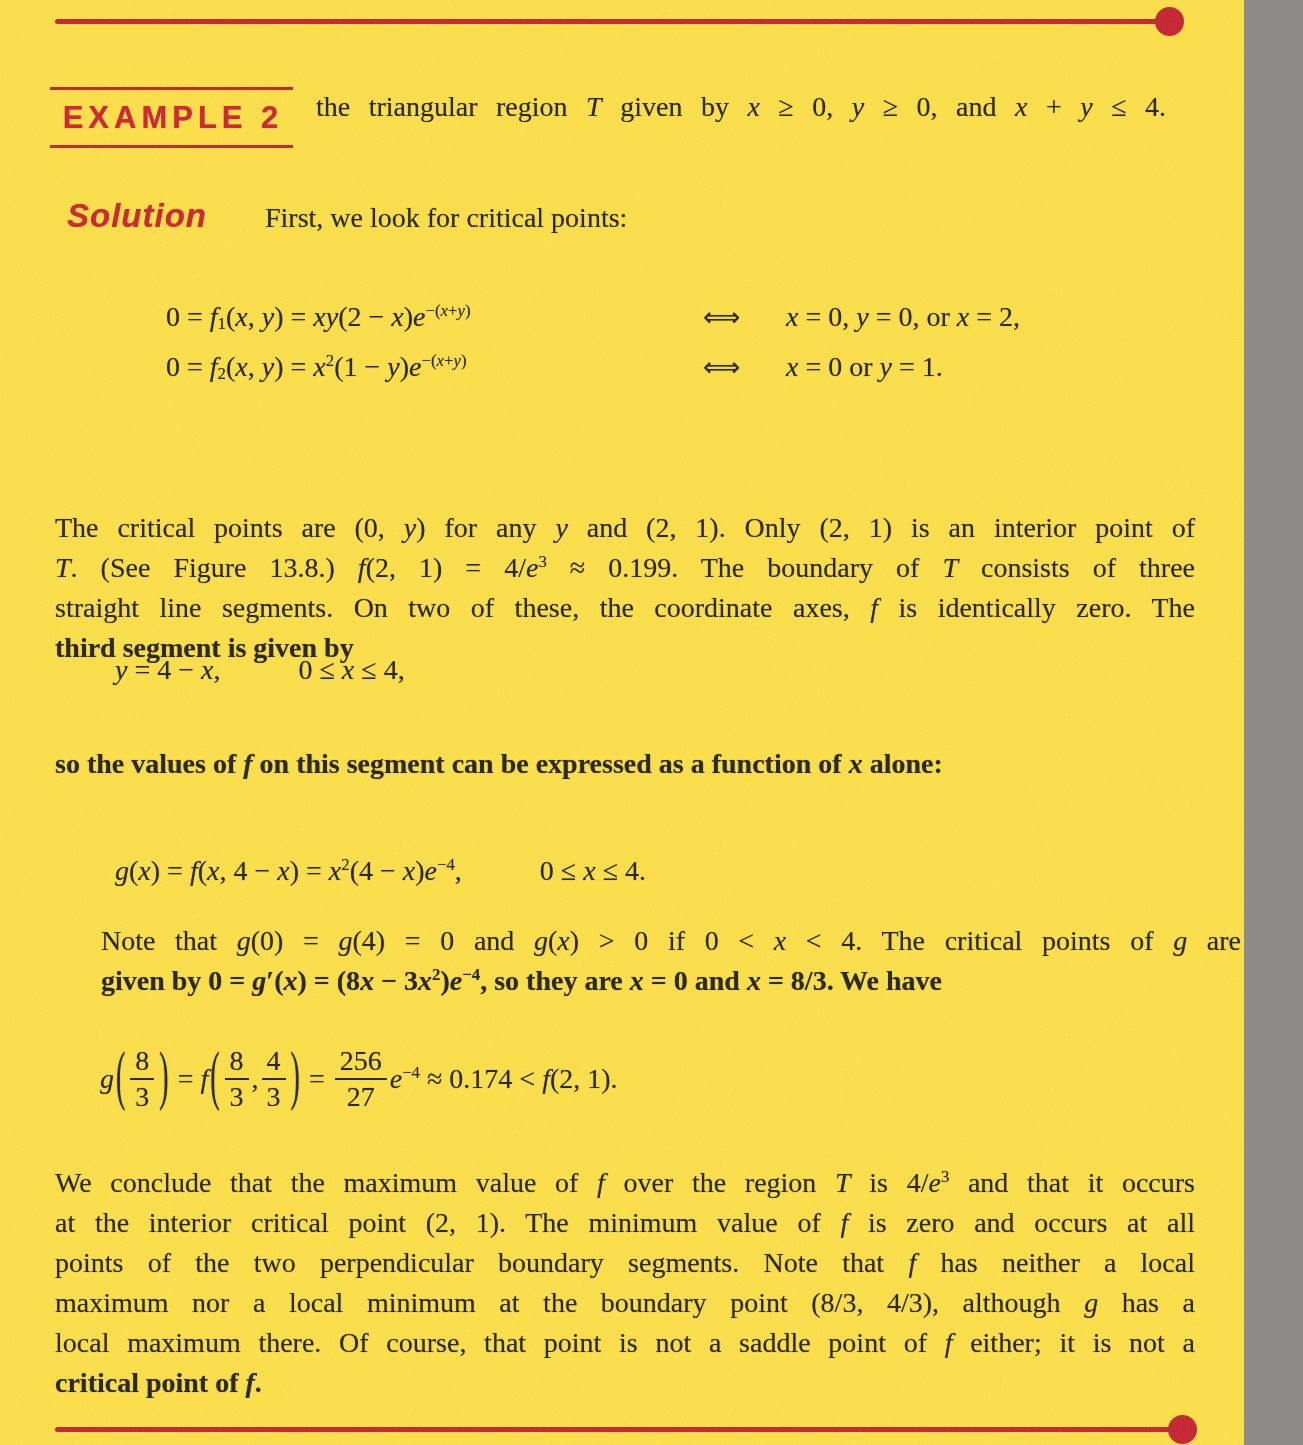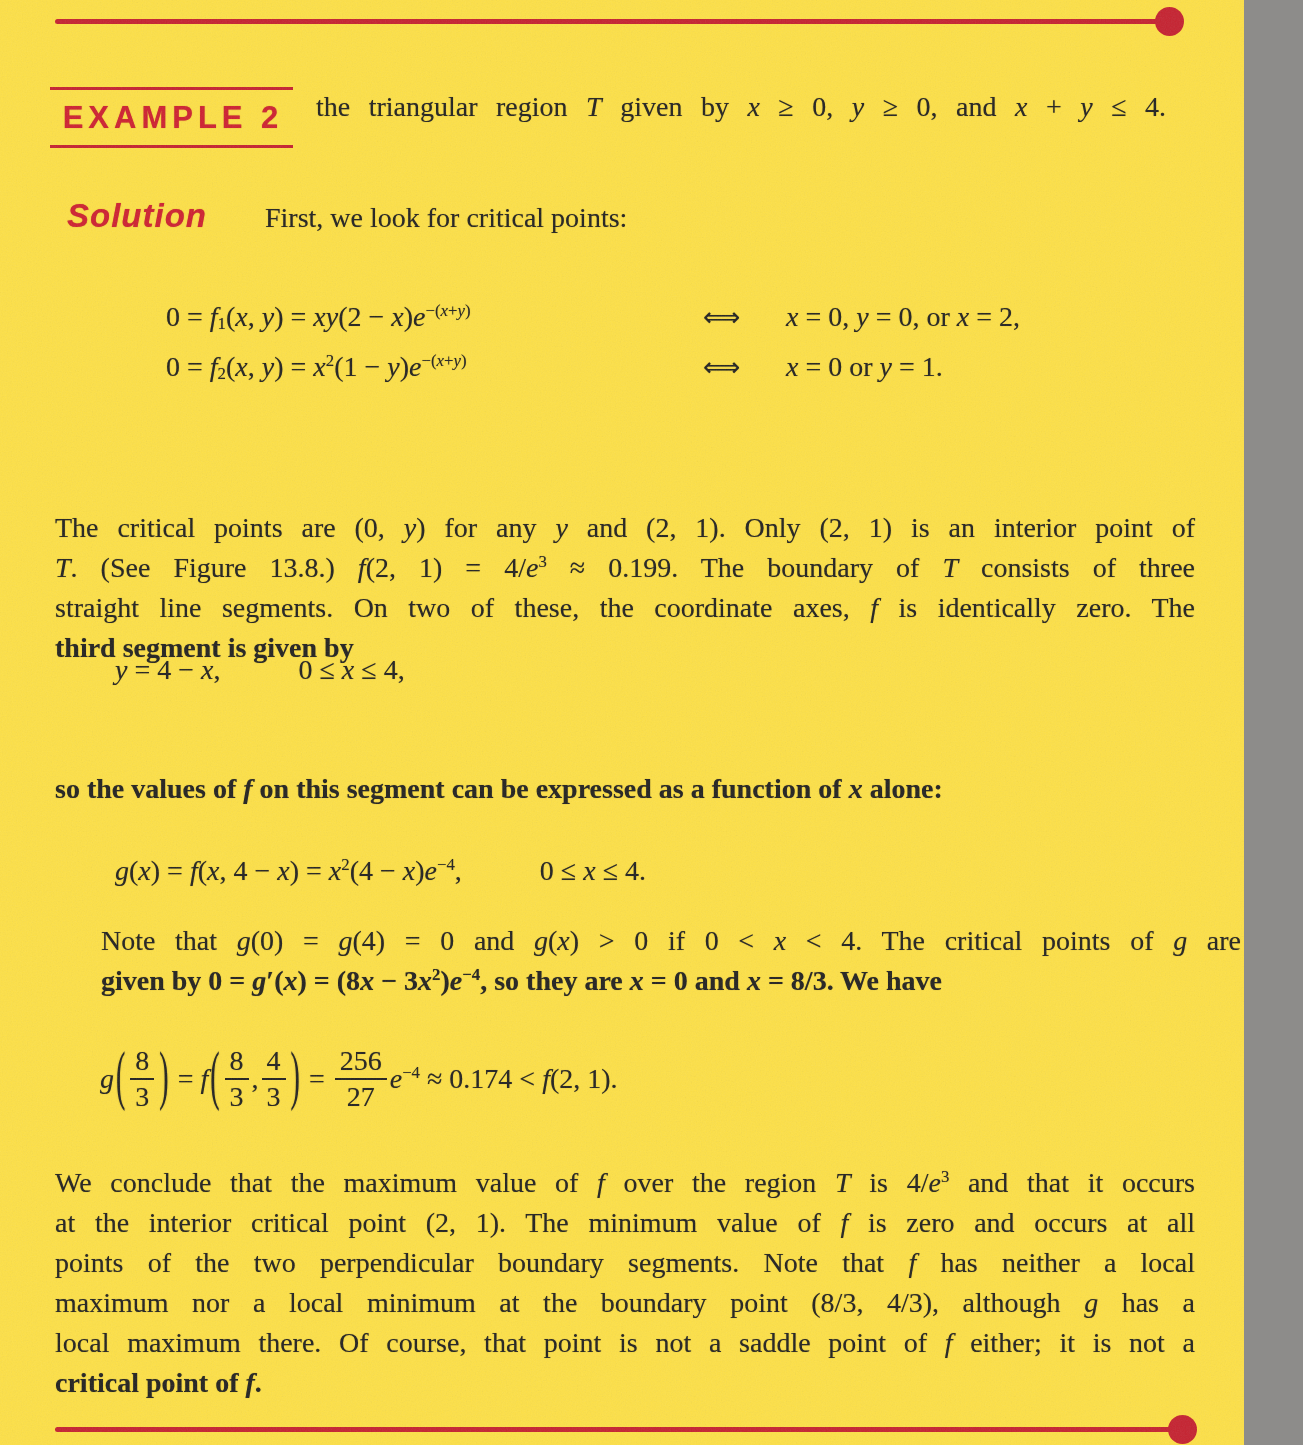--- a/index.html
+++ b/index.html
@@ -42,21 +42,21 @@
     display:grid;grid-template-columns:537px 83px auto;
     font-size:28px;line-height:50px;align-items:baseline;margin-left:48px;
   }
   .iff{font-family:"DejaVu Sans","DejaVu Serif",sans-serif;font-size:26px;}
   
   .para{position:absolute;left:55px;width:1140px;font-size:28px;line-height:40px;}
   .para .pline{text-align:justify;text-align-last:justify;}
   .para .pline:last-child{text-align-last:left;font-weight:bold;}
   .para-left .pline{text-align:left;text-align-last:left;}
   #para1{top:464px;margin-top:44px;}
-  #para2{top:769px;}
+  #para2{top:744px;}
   #para3{top:921px;margin-left:46px;}
   #para4{top:1163px;}
   
   .display-eq{position:absolute;font-size:28px;line-height:40px;}
   #eq-segment{left:115px;top:650px;}
   #eq-gdef{left:115px;top:835px;margin-top:16px;}
   #eq-gval{left:100px;top:1036px;line-height:86px;}
   .eqgap{display:inline-block;width:78px;}
   
   i{font-style:italic;}

